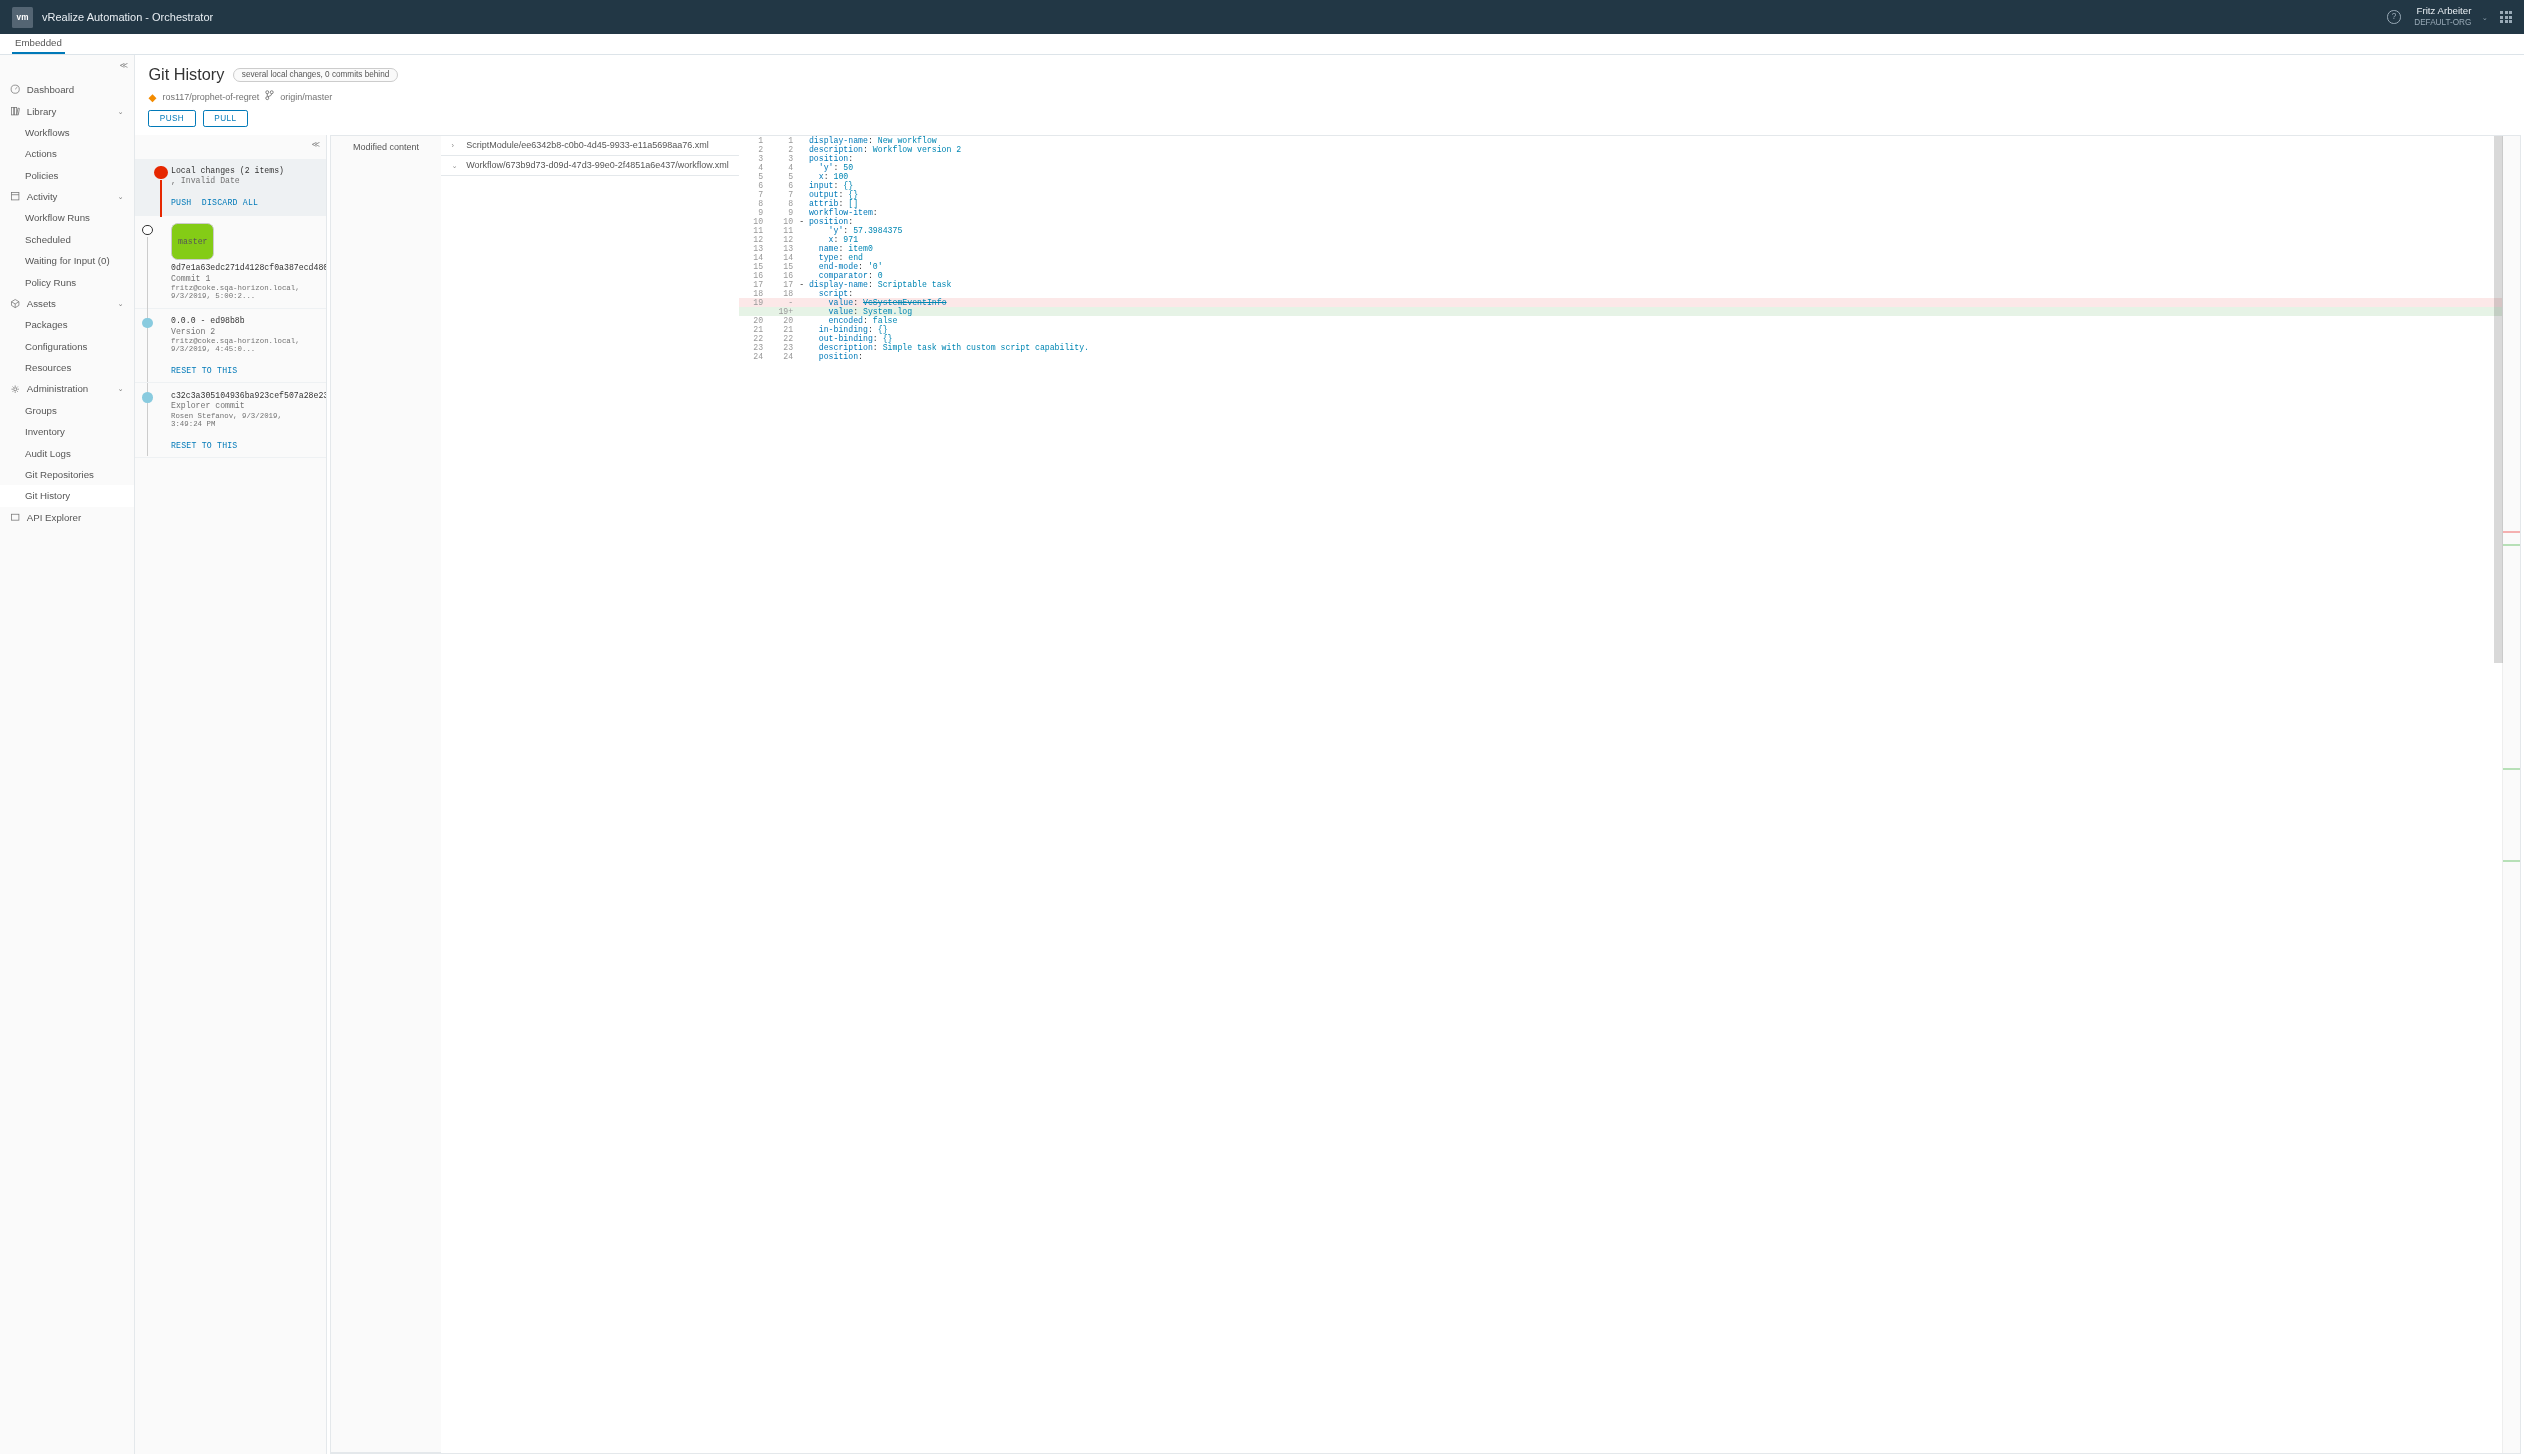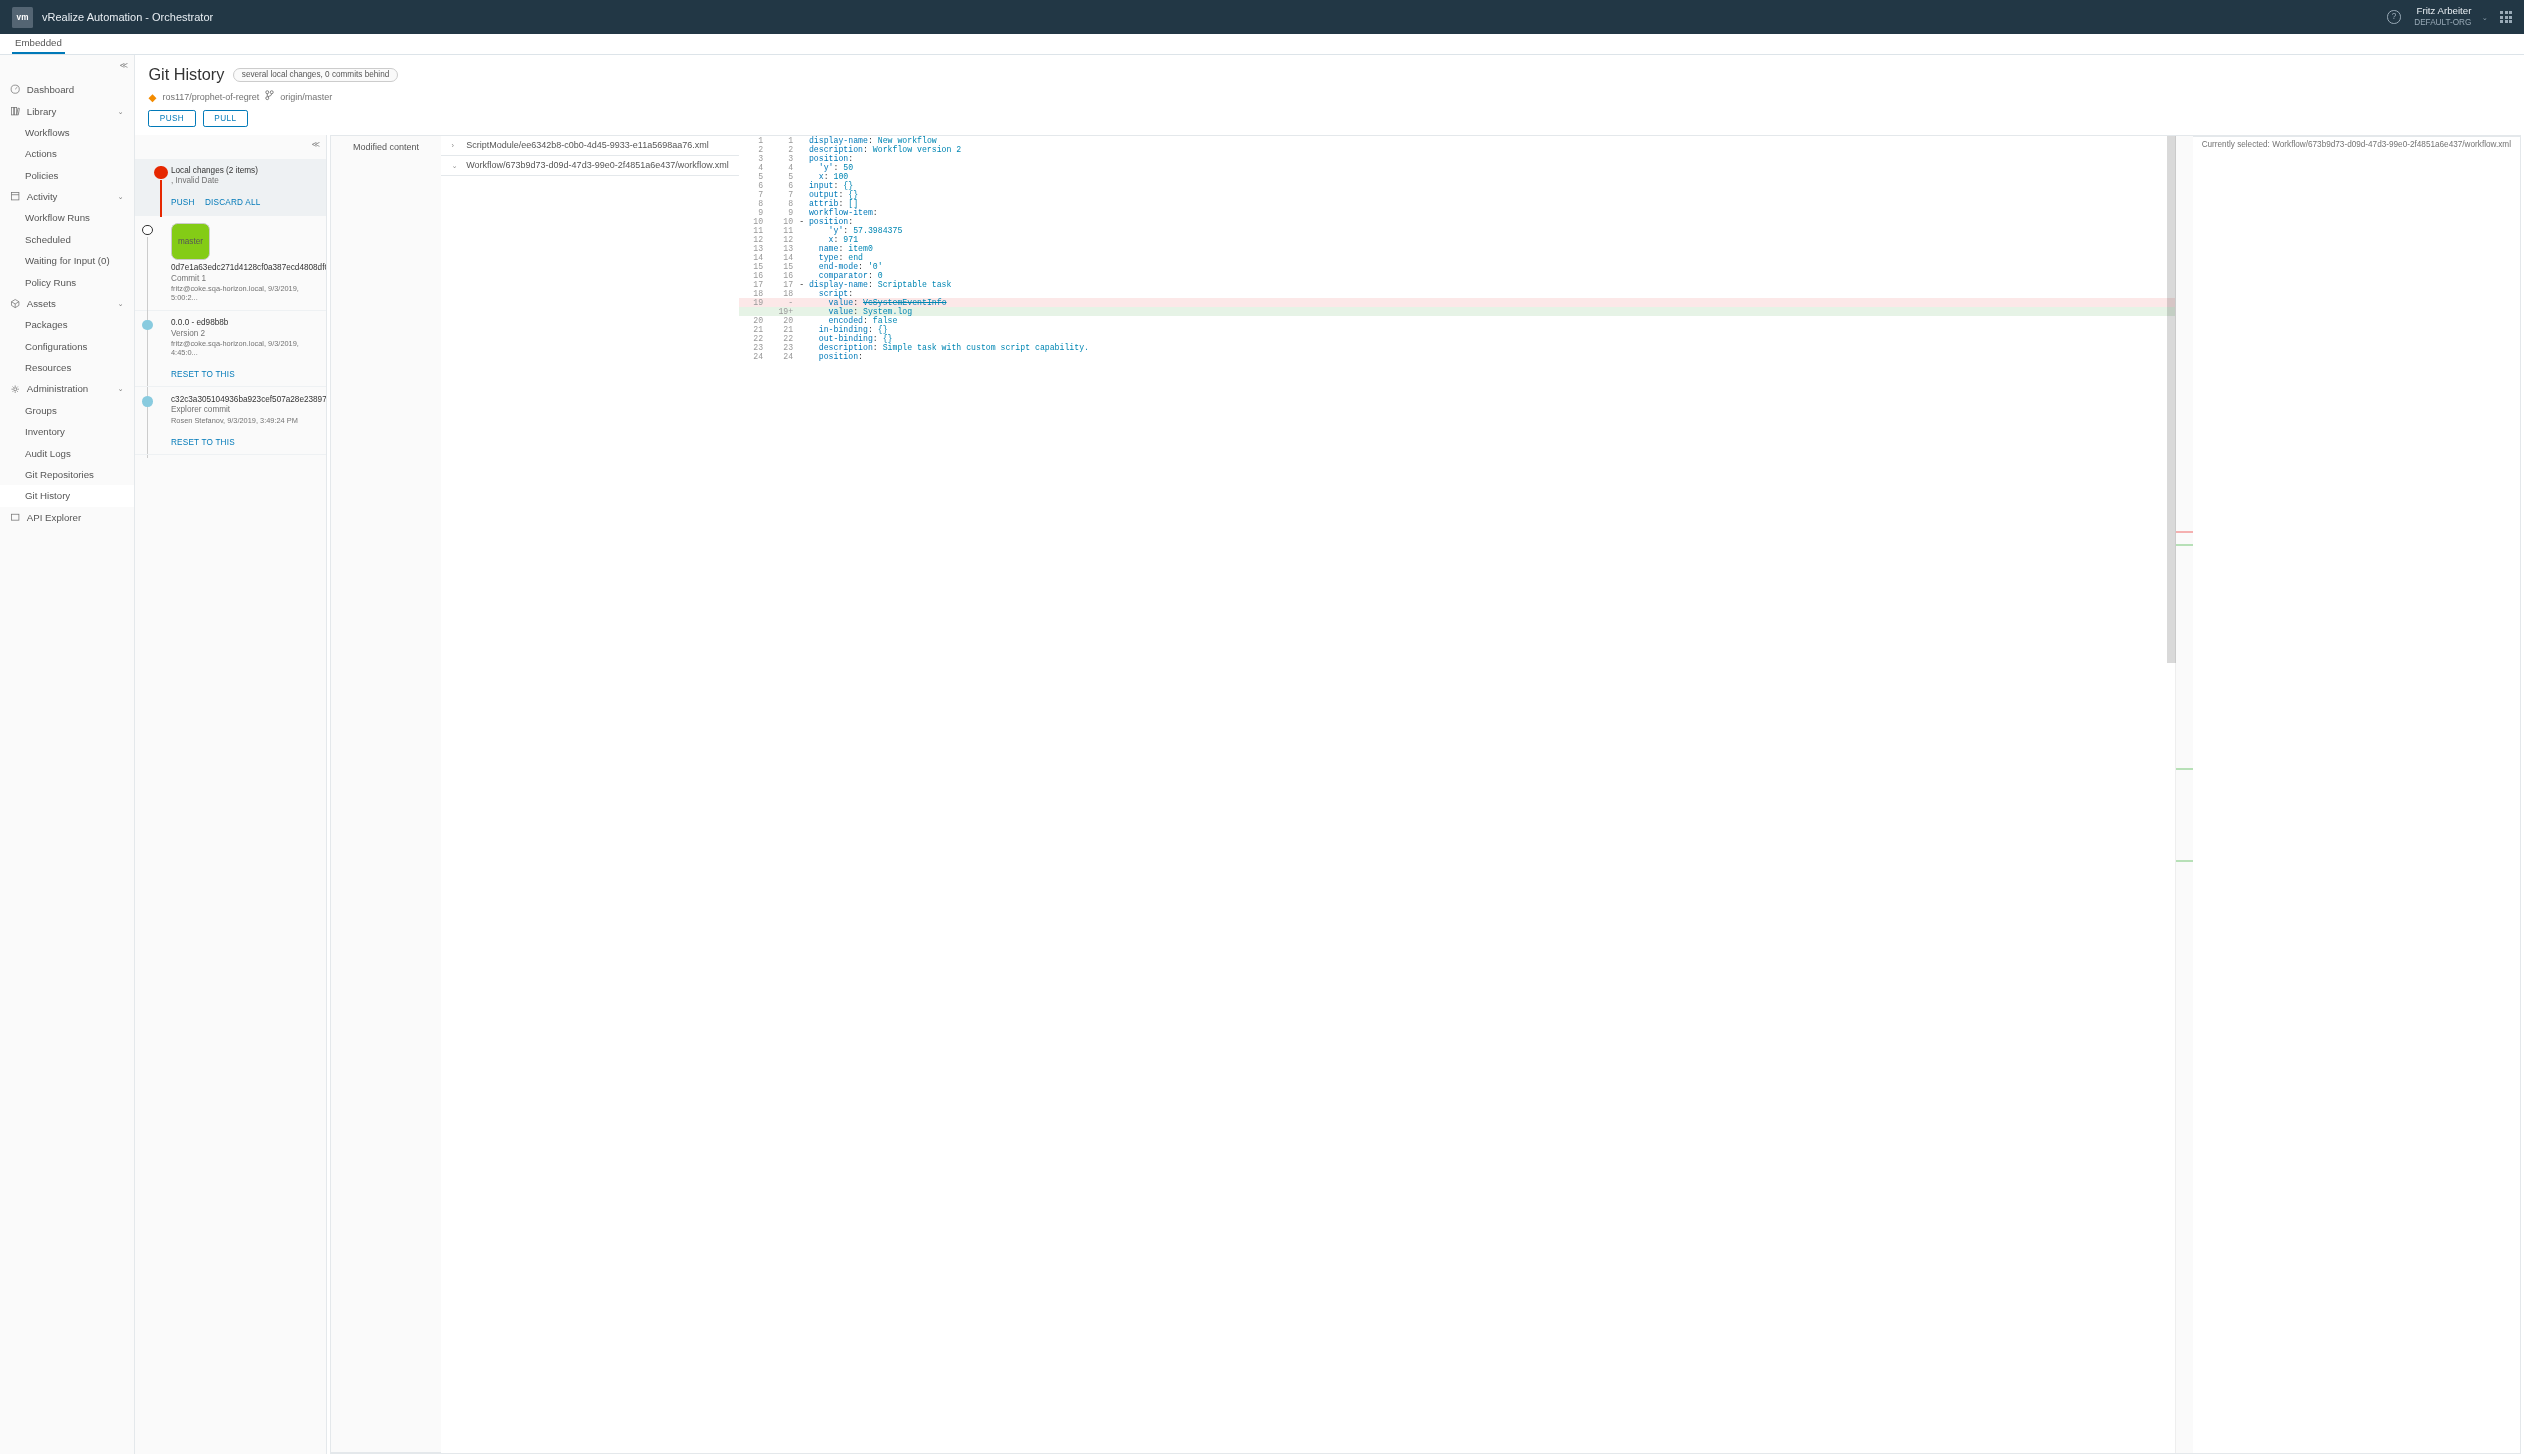--- a/index.html
+++ b/index.html
@@ -45,21 +45,21 @@
 .pagehead-row2 { display: flex; align-items: center; gap: 6px; margin-top: 6px; font-size: 9px; color: #737373; }
 .git-icon { color: #f38b00; font-size: 10.4px; }
 .branch-icon { color: #737373; }
 .pagehead-row3 { display: flex; gap: 7.4px; margin-top: 7.4px; }
 .btn { font-size: 8.2px; color: #0079b8; border: 0.7px solid #0079b8; background: #fff; padding: 3px 10.4px; border-radius: 2.2px; cursor: pointer; letter-spacing: 0.4px; }
 
 
 .split { flex: 1; display: flex; overflow: hidden; }
 .commits-col { width: 192px; background: #fafafa; border-right: 0.7px solid #e4e8eb; position: relative; overflow-y: auto; }
 .col-collapse { position: absolute; top: 4.5px; right: 6px; color: #888; font-size: 8.2px; cursor: pointer; }
-.commit-list { padding-top: 24px; }
+.commit-list { padding-top: 24px; font-family: Liberation Mono, monospace; }
 .commit-item { padding: 7.4px 9px 7.4px 36px; position: relative; font-size: 8.2px; border-bottom: 0.7px solid #eef1f3; }
 .commit-item.selected { background: #eef1f3; }
 .commit-dot { position: absolute; left: 21px; top: 9px; width: 10.4px; height: 10.4px; border-radius: 50%; }
 .commit-dot.red { background: #e62700; left: 19.3px; width: 13.4px; height: 13.4px; top: 7.4px; }
 .commit-dot.ring { border: 1.5px solid #333; background: #fff; left: 7.4px; }
 .commit-dot.blue { background: #89cbdf; left: 7.4px; }
 .graph-line { position: absolute; background: #e62700; width: 1.5px; left: 25px; top: 21px; height: 37px; }
 .graph-line2 { position: absolute; background: #ccc; width: 0.7px; left: 12px; top: 21px; bottom: -148px; }
 .commit-title { color: #333; font-weight: 500; }
 .commit-sub { color: #737373; margin-top: 1.5px; }
@@ -328,22 +328,18 @@
               <div class="diff-line"><div class="ln">24</div><div class="ln">24</div><div class="code">    <span class="k">position</span>:</div></div>
             </div>
           <div class="minimap">
             <div class="mini-scroll"></div>
             <div class="mini-mark mini-red" style="top:30%"></div>
             <div class="mini-mark mini-green" style="top:31%"></div>
             <div class="mini-mark mini-green" style="top:48%"></div>
             <div class="mini-mark mini-green" style="top:55%"></div>
           </div>
         </div>
-        <div class="footer">
-          <span>Currently selected:</span>
-          <span>Workflow/673b9d73-d09d-47d3-99e0-2f4851a6e437/workflow.xml</span>
-        </div>
       </div>
     </div>
 
   </div>
 </div>
 
 
 </body></html>

